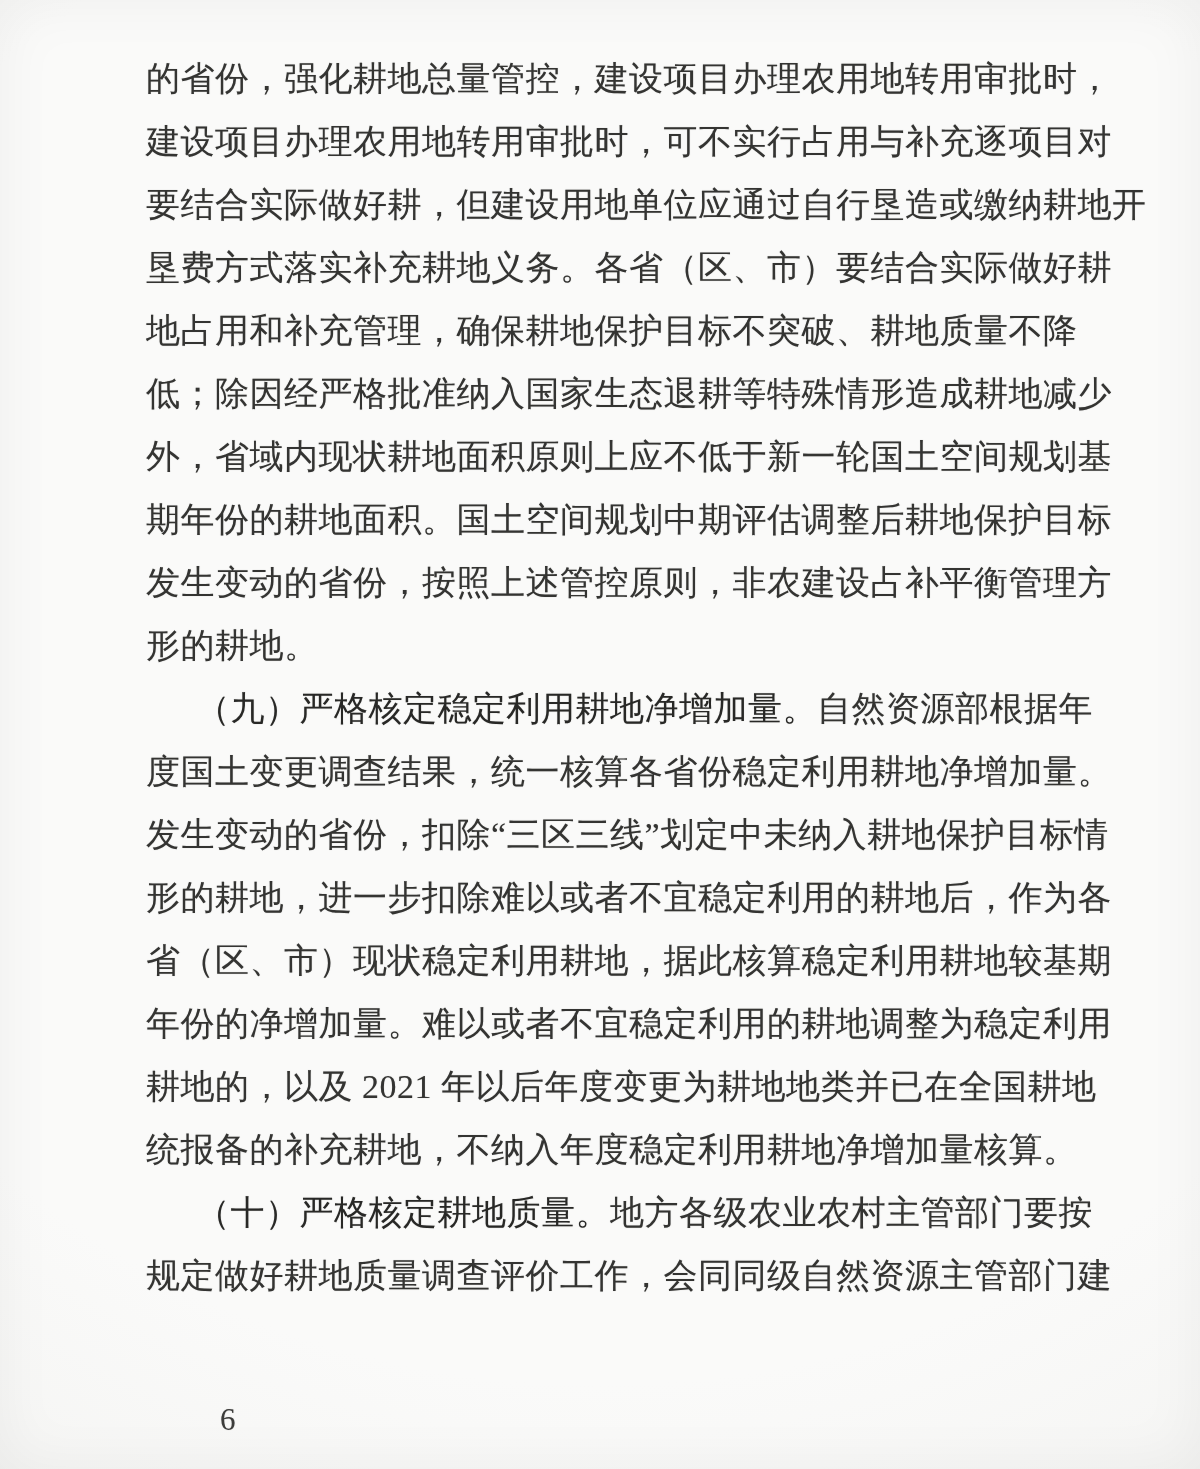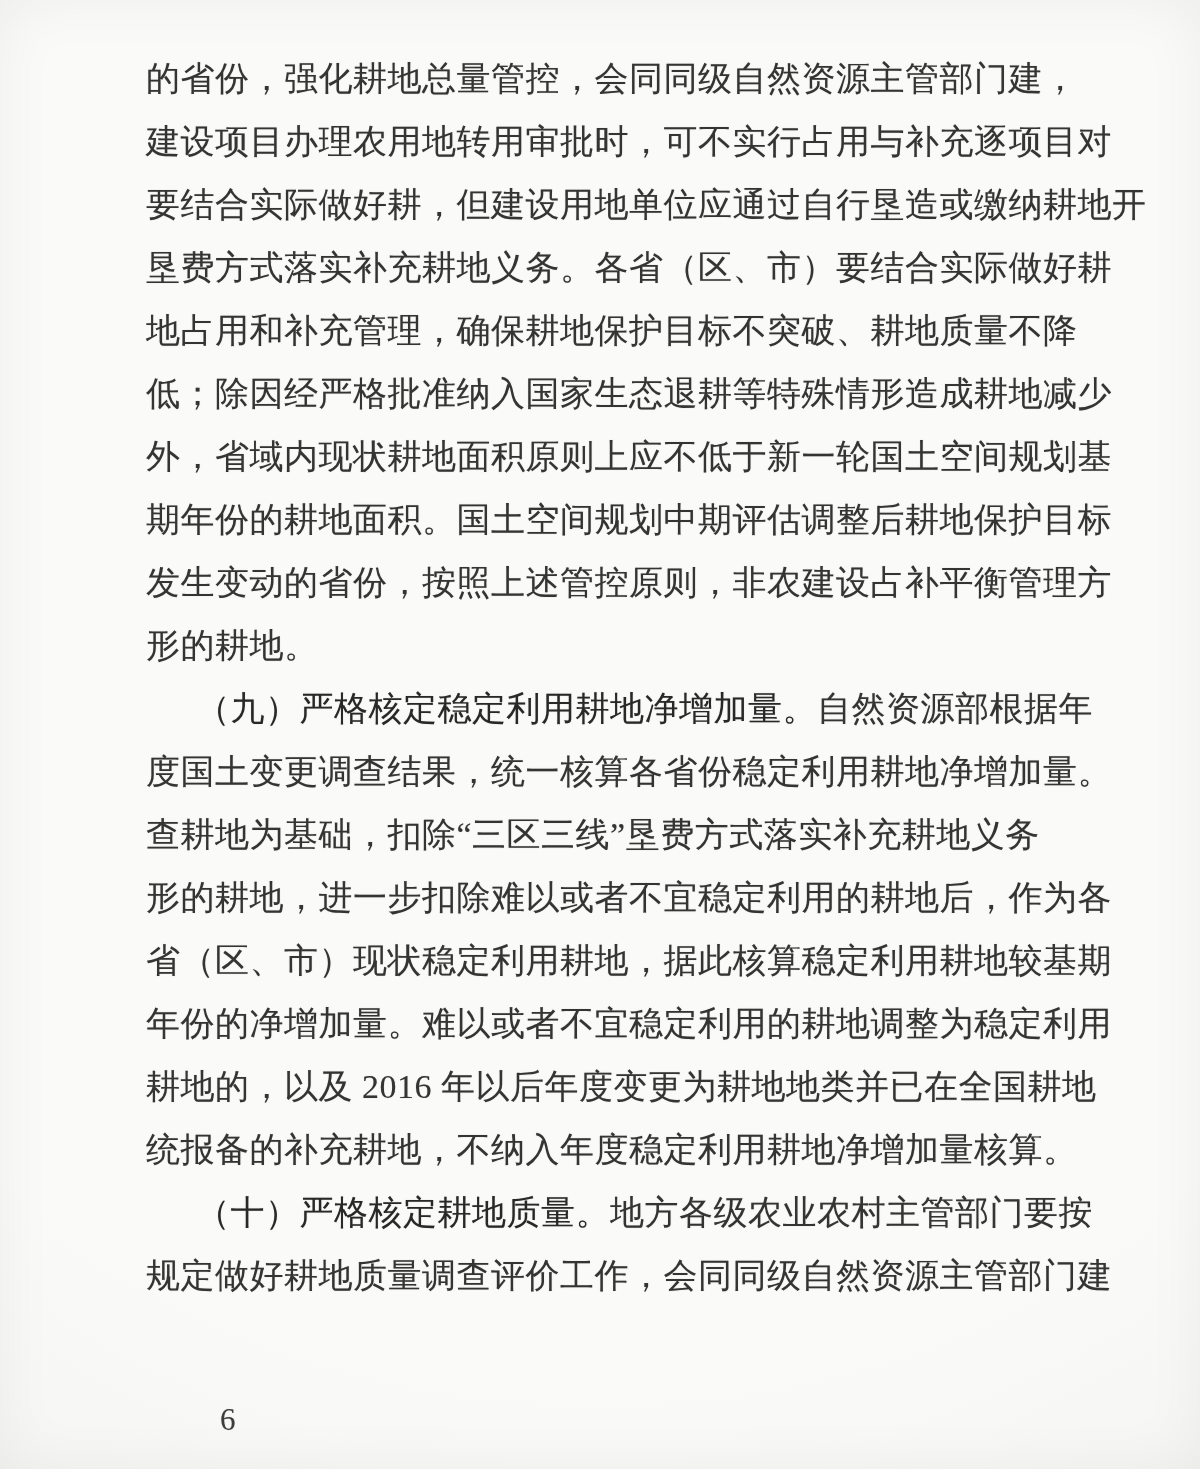--- a/index.html
+++ b/index.html
@@ -47,35 +47,35 @@
     line-height: 44px;
     color: #3c3c3a;
     text-shadow: 0 0 1px rgba(70,70,70,0.3);
   }
 </style>
 </head>
 <body>
 
 <div class="page">
   <div class="text-block" id="text-block">
-      <div class="line"><span>的省份，强化耕地总量管控，会同同级自然资源主管部门建，</span></div>
+      <div class="line"><span>的省份，强化耕地总量管控，建设项目办理农用地转用审批时，</span></div>
       <div class="line"><span>建设项目办理农用地转用审批时，可不实行占用与补充逐项目对</span></div>
       <div class="line"><span>要结合实际做好耕，但建设用地单位应通过自行垦造或缴纳耕地开</span></div>
       <div class="line"><span>垦费方式落实补充耕地义务。各省（区、市）要结合实际做好耕</span></div>
       <div class="line"><span>地占用和补充管理，确保耕地保护目标不突破、耕地质量不降</span></div>
       <div class="line"><span>低；除因经严格批准纳入国家生态退耕等特殊情形造成耕地减少</span></div>
       <div class="line"><span>外，省域内现状耕地面积原则上应不低于新一轮国土空间规划基</span></div>
       <div class="line"><span>期年份的耕地面积。国土空间规划中期评估调整后耕地保护目标</span></div>
       <div class="line"><span>发生变动的省份，按照上述管控原则，非农建设占补平衡管理方</span></div>
       <div class="line"><span>形的耕地。</span></div>
       <div class="line indent"><span class="lead">（九）严格核定稳定利用耕地净增加量。</span><span>自然资源部根据年</span></div>
       <div class="line"><span>度国土变更调查结果，统一核算各省份稳定利用耕地净增加量。</span></div>
-      <div class="line"><span>查耕地为基础，扣除“三区三线”垦费方式落实补充耕地义务</span></div>
+      <div class="line"><span>发生变动的省份，扣除“三区三线”划定中未纳入耕地保护目标情</span></div>
       <div class="line"><span>形的耕地，进一步扣除难以或者不宜稳定利用的耕地后，作为各</span></div>
       <div class="line"><span>省（区、市）现状稳定利用耕地，据此核算稳定利用耕地较基期</span></div>
       <div class="line"><span>年份的净增加量。难以或者不宜稳定利用的耕地调整为稳定利用</span></div>
-      <div class="line"><span>耕地的，以及 2016 年以后年度变更为耕地地类并已在全国耕地</span></div>
+      <div class="line"><span>耕地的，以及 2021 年以后年度变更为耕地地类并已在全国耕地</span></div>
       <div class="line"><span>统报备的补充耕地，不纳入年度稳定利用耕地净增加量核算。</span></div>
       <div class="line indent"><span class="lead">（十）严格核定耕地质量。</span><span>地方各级农业农村主管部门要按</span></div>
       <div class="line"><span>规定做好耕地质量调查评价工作，会同同级自然资源主管部门建</span></div>
     </div>
   <div class="page-number">6</div>
 </div>
 
 </body></html>

